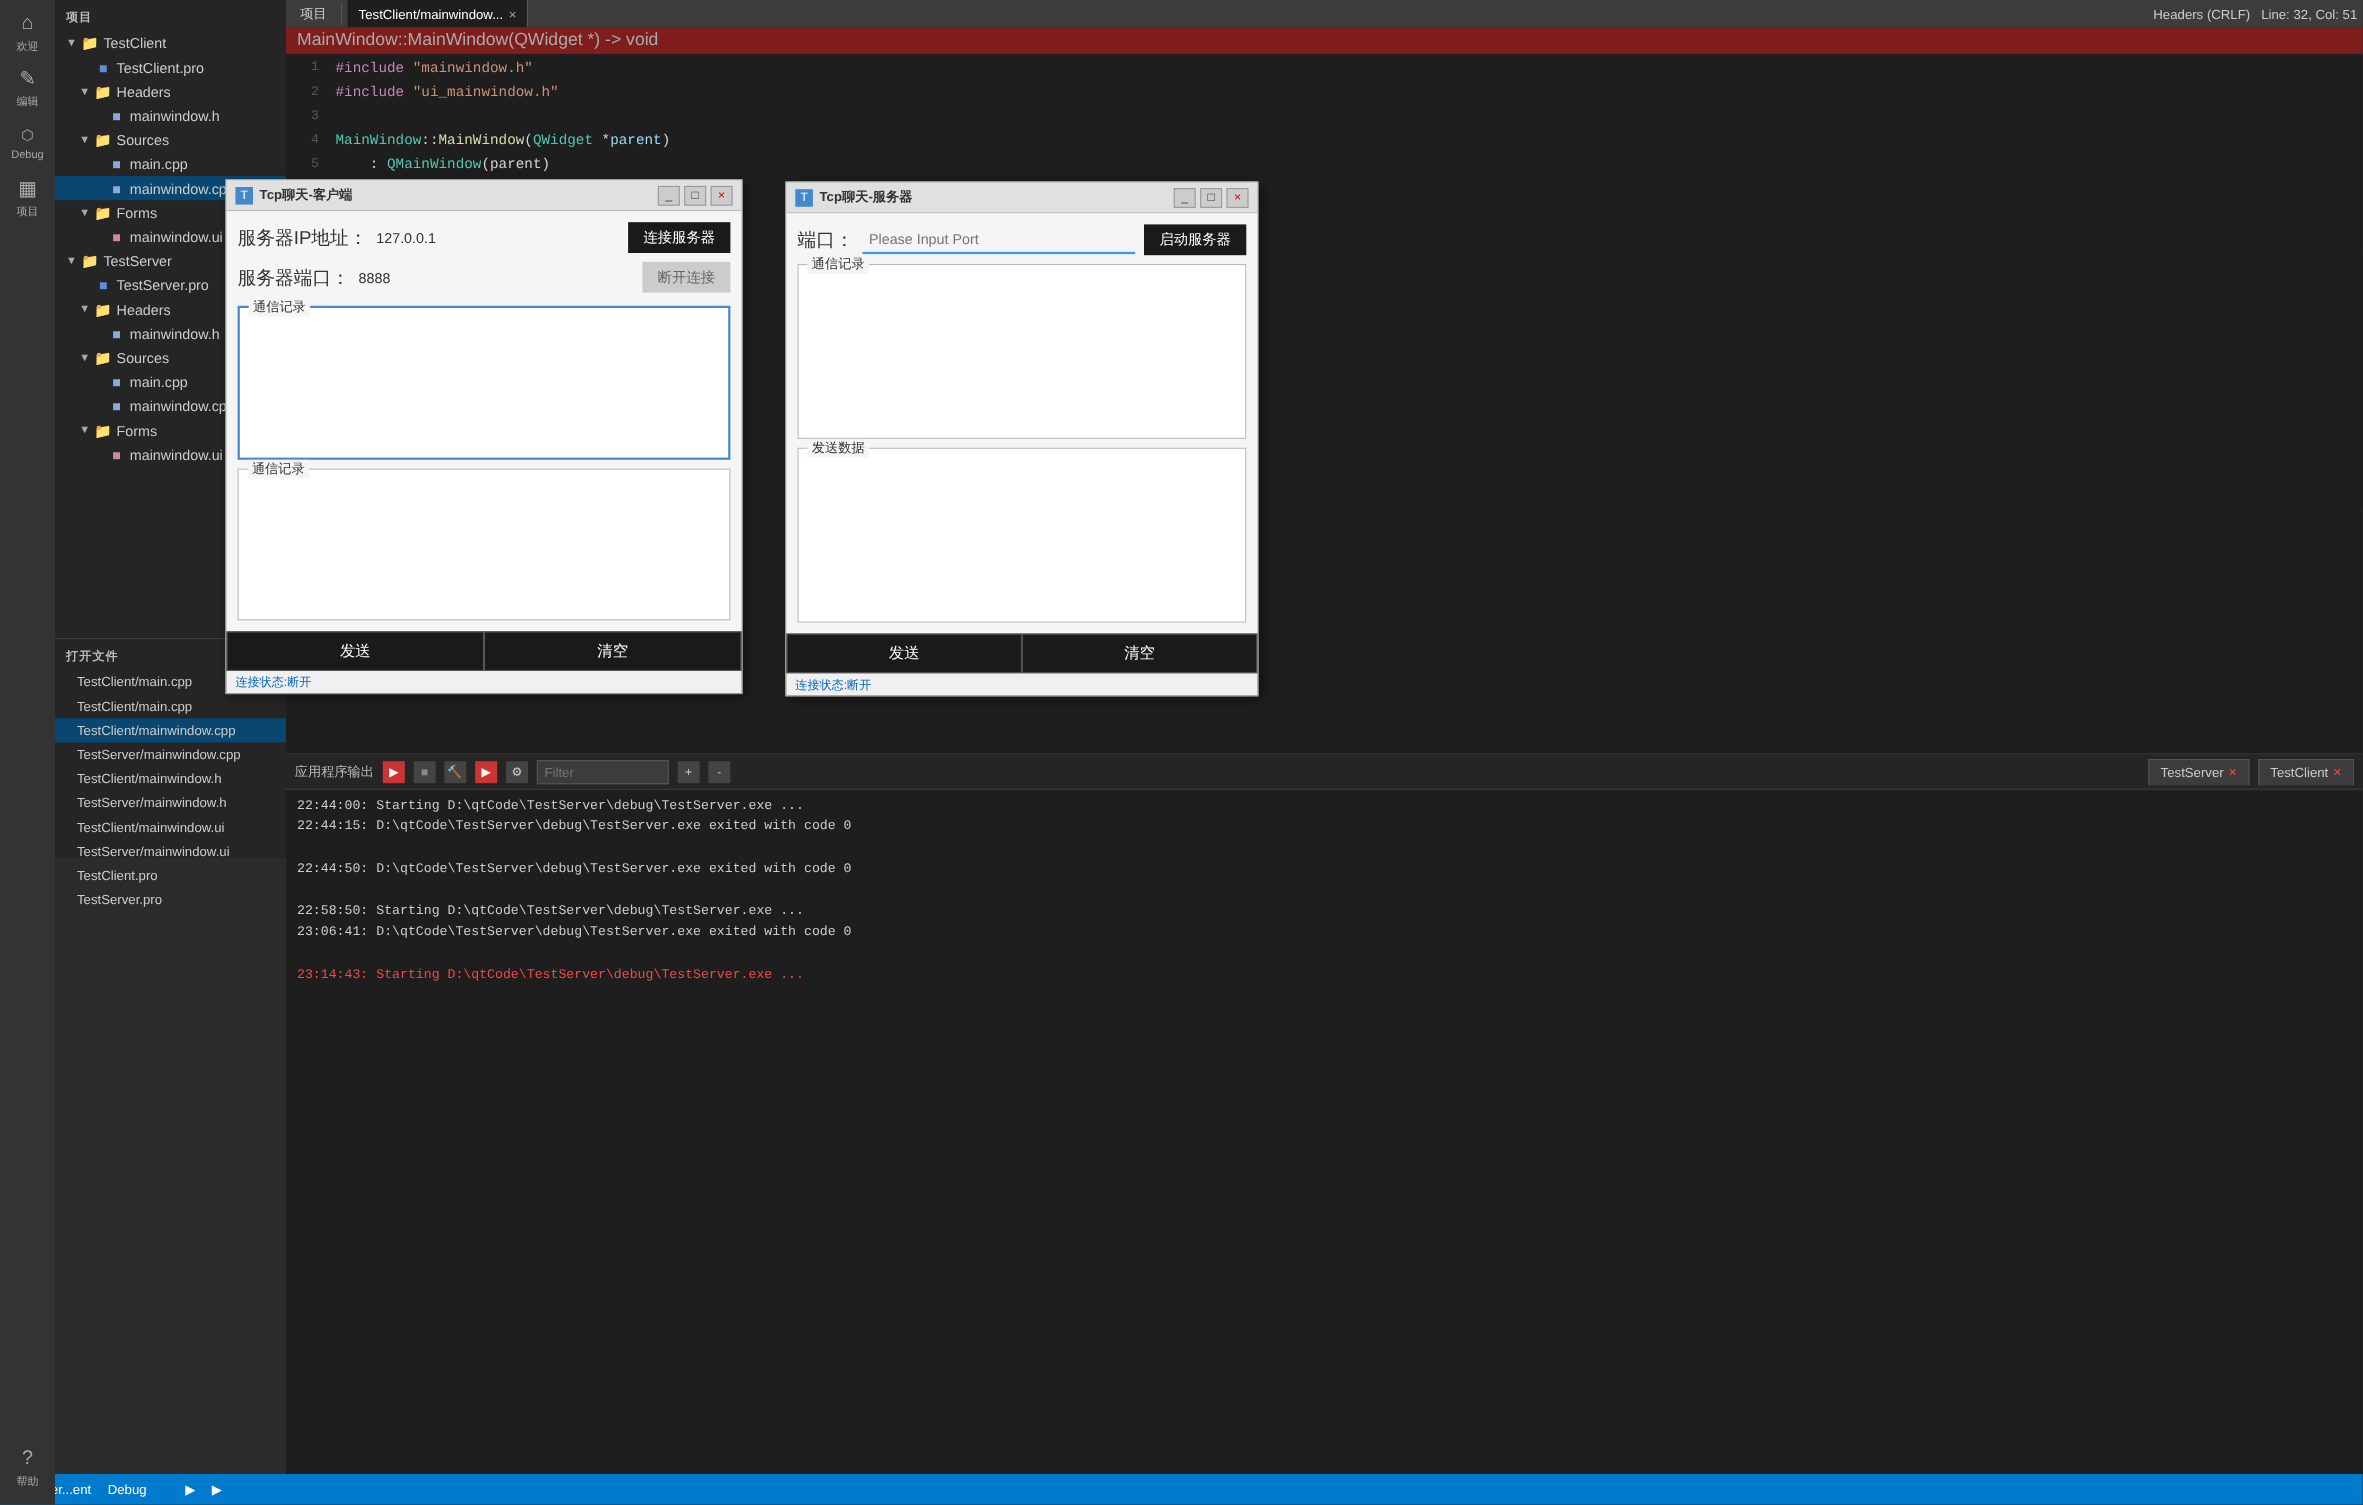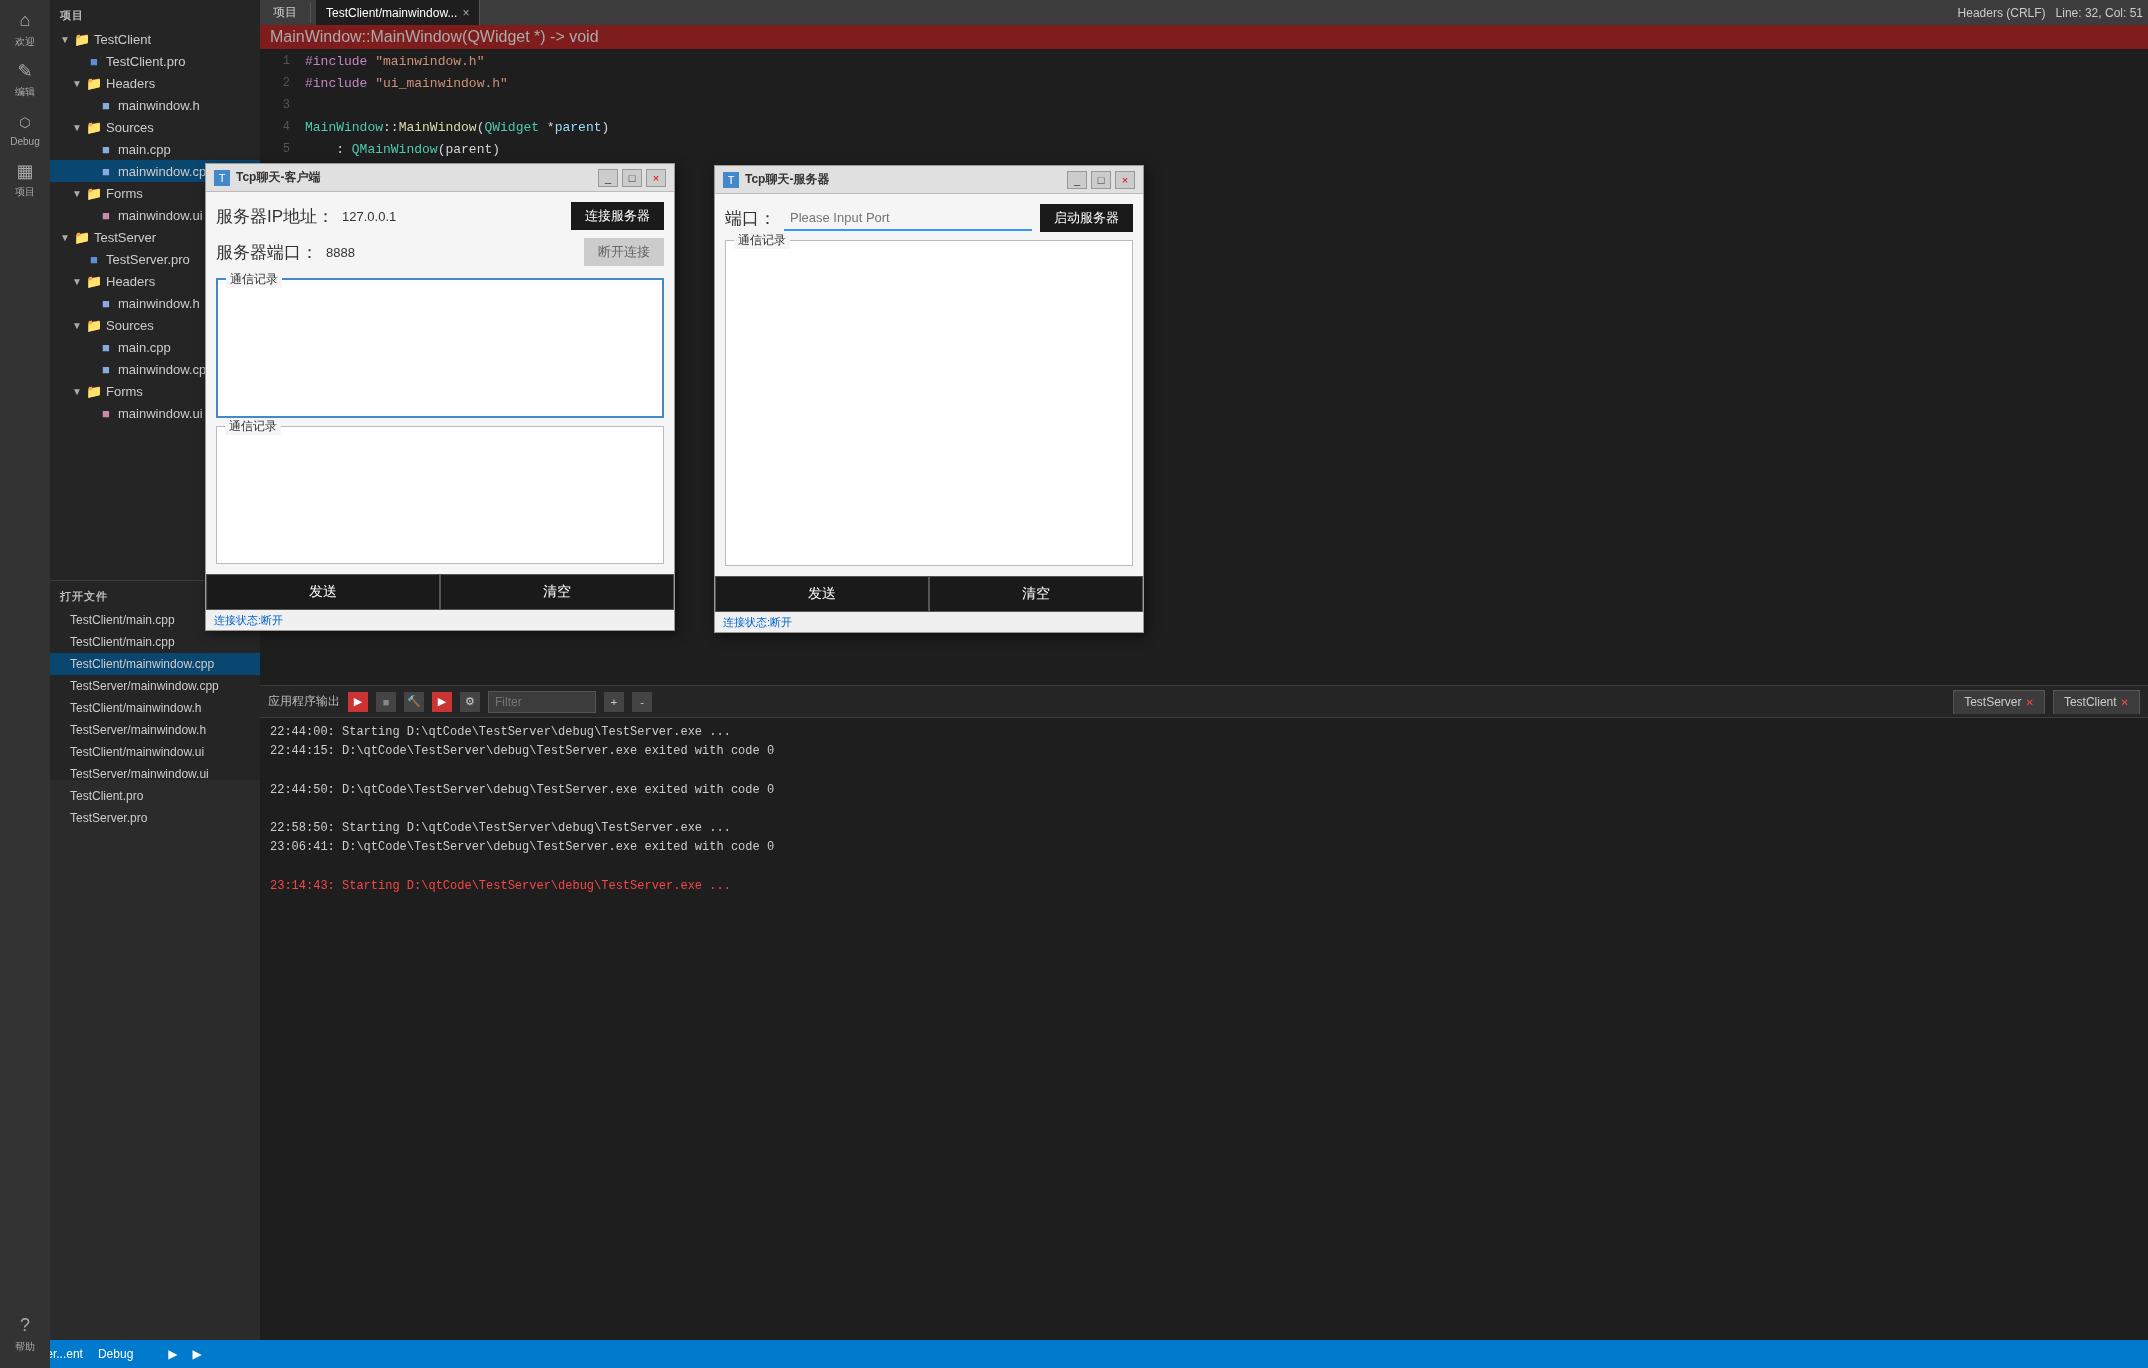--- a/index.html
+++ b/index.html
@@ -257,21 +257,21 @@
       font-size: 10px;
       color: #f44;
     }
     .output-filter {
       height: 22px;
       background: #3c3c3c;
       border: 1px solid #555;
       color: #ccc;
       padding: 0 6px;
       font-size: 12px;
-      width: 108px;
+      width: 120px;
     }
 
     #output-content {
       padding: 5px 10px;
       font-family: 'Consolas', 'Courier New', monospace;
       font-size: 12px;
       color: #ccc;
       line-height: 1.6;
     }
     .output-red { color: #f44747; }
@@ -773,20 +773,23 @@
     <div class="float-row">
       <span class="float-label">端口：</span>
       <input class="float-input placeholder" placeholder="Please Input Port" style="flex: 1 1 0%; border-bottom: 2px solid rgb(51, 153, 255); border-top: none; border-left: none; border-right: none; background: transparent;">
       <button class="float-btn-primary">启动服务器</button>
     </div>
 
     <div class="float-group" style="height:160px;">
       <span class="float-group-label">通信记录</span>
     </div>
 
+    <div class="float-group" style="height:130px;">
+      <span class="float-group-label">发送数据</span>
+    </div>
   </div>
   <div class="float-bottom-btns">
     <button class="float-bottom-btn">发送</button>
     <button class="float-bottom-btn">清空</button>
   </div>
   <div style="padding:2px 8px;">
     <span class="float-status">连接状态:断开</span>
   </div>
 </div>
 

